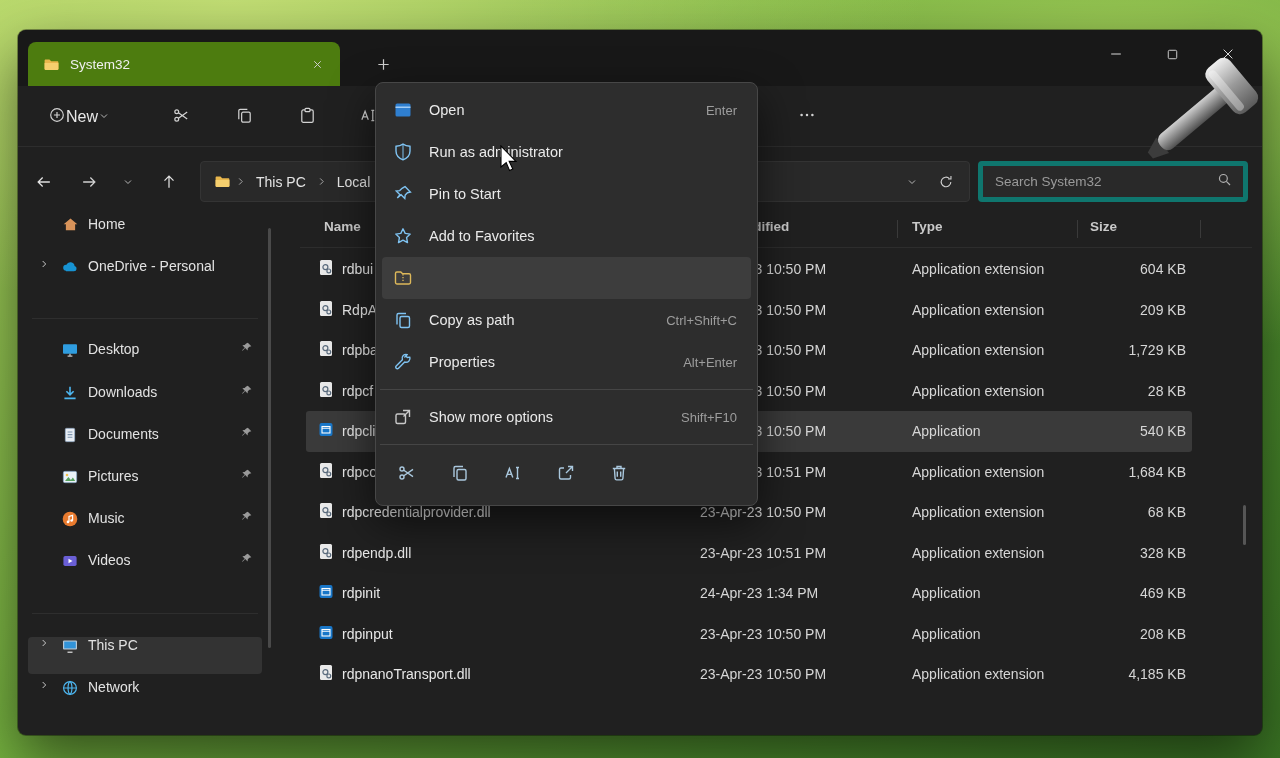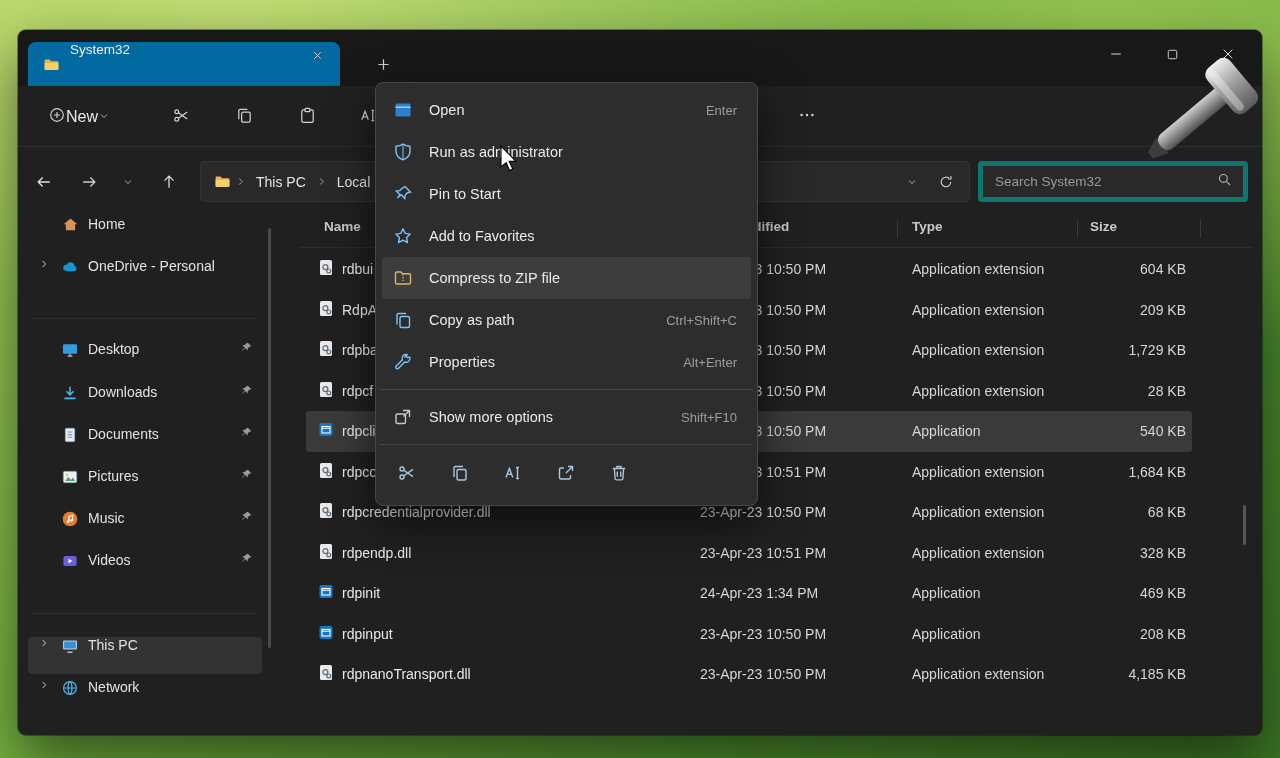--- a/index.html
+++ b/index.html
@@ -17,22 +17,22 @@
   }
   .window {
     position:absolute; left:18px; top:30px; width:1244px; height:705px;
     background:#202020; border-radius:8px; overflow:hidden;
     box-shadow:0 24px 60px rgba(0,0,0,.55), 0 0 0 1px rgba(0,0,0,.35);
   }
   
   .titlebar { position:absolute; left:0; top:0; right:0; height:56px; background:#181818; border-radius:8px 8px 0 0; }
   .tab {
     position:absolute; left:10px; top:12px; width:312px; height:44px;
-    background:#0369a1; border-radius:8px 8px 0 0;
-    display:flex; gap:10px; padding:0 10px 0 14px; font-size:13.5px;
+    background:#4d7c0f; border-radius:8px 8px 0 0;
+    display:flex; align-items:center; gap:10px; padding:0 10px 0 14px; font-size:13.5px;
   }
   .tab-title { flex:1; color:#f0f0f0; }
   .tab-close { width:26px; height:26px; border-radius:4px; display:flex; align-items:center; justify-content:center; }
   .newtab-btn { position:absolute; left:350px; top:20px; width:30px; height:28px; border-radius:4px; display:flex; align-items:center; justify-content:center; }
   .win-controls { position:absolute; right:6px; top:4px; display:flex; }
   .wc { width:56px; height:40px; display:flex; align-items:center; justify-content:center; }
   
   .toolbar { position:absolute; left:0; top:56px; right:0; height:61px; border-bottom:1px solid #2d2d2d; }
   .new-btn { position:absolute; left:18px; top:13px; height:36px; padding:0 12px; border-radius:4px; display:flex; align-items:center; gap:0; font-size:16px; }
   .tbtn { position:absolute; top:13px; width:40px; height:36px; border-radius:4px; display:flex; align-items:center; justify-content:center; }
@@ -643,21 +643,20 @@
       <span class="csc"></span>
     </div>
 
     <div class="citem hl">
       <span class="mi">
         <svg width="20" height="20" viewBox="0 0 20 20" fill="none" stroke="#ddb85a" stroke-width="1.4">
             <path d="M2.5 5.4c0-.8.6-1.4 1.4-1.4h3.9l1.8 1.8h6.5c.8 0 1.4.6 1.4 1.4v7.4c0 .8-.6 1.4-1.4 1.4H3.9c-.8 0-1.4-.6-1.4-1.4V5.4z"></path>
             <path d="M10 6.2v1.2M10 9v1.2M10 11.8V13" stroke-width="1.3"></path>
           </svg>
       </span>
-      <span class="clbl">Compress to ZIP file</span>
       <span class="csc"></span>
     </div>
 
     <div class="citem">
       <span class="mi">
         <svg width="20" height="20" viewBox="0 0 20 20" fill="none" stroke="#7fc3f2" stroke-width="1.4">
             <rect x="7" y="6.5" width="9.5" height="11" rx="1.5"></rect>
             <path d="M13 3.5H5.5A1.5 1.5 0 0 0 4 5v9.5"></path>
           </svg>
       </span>

